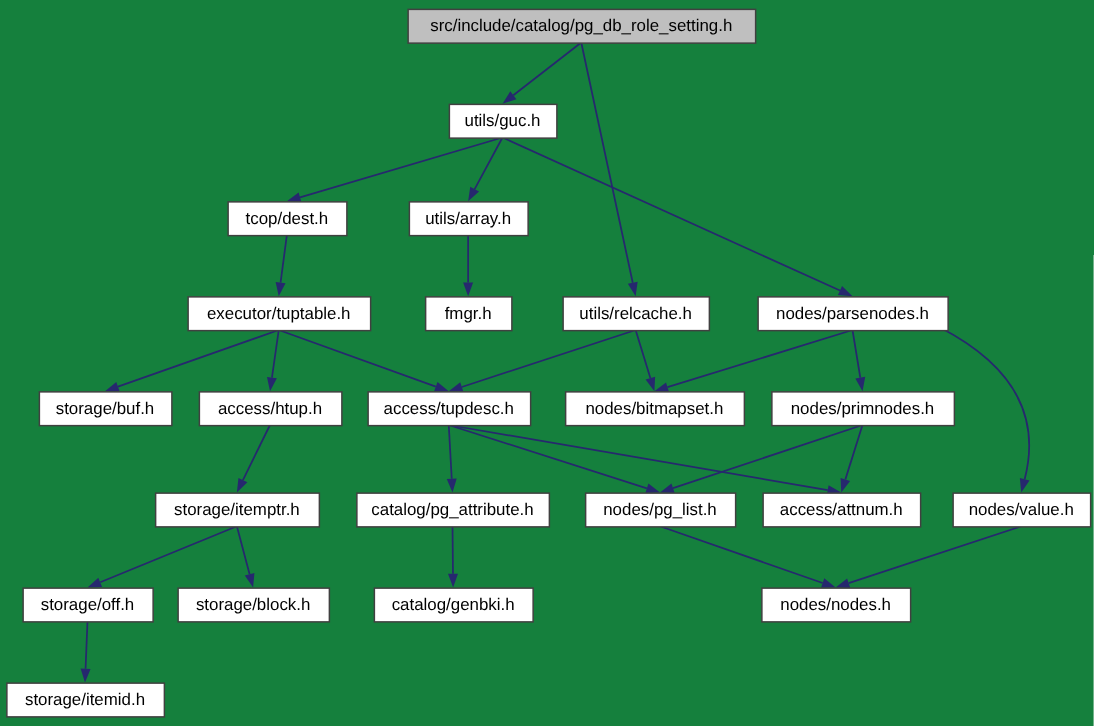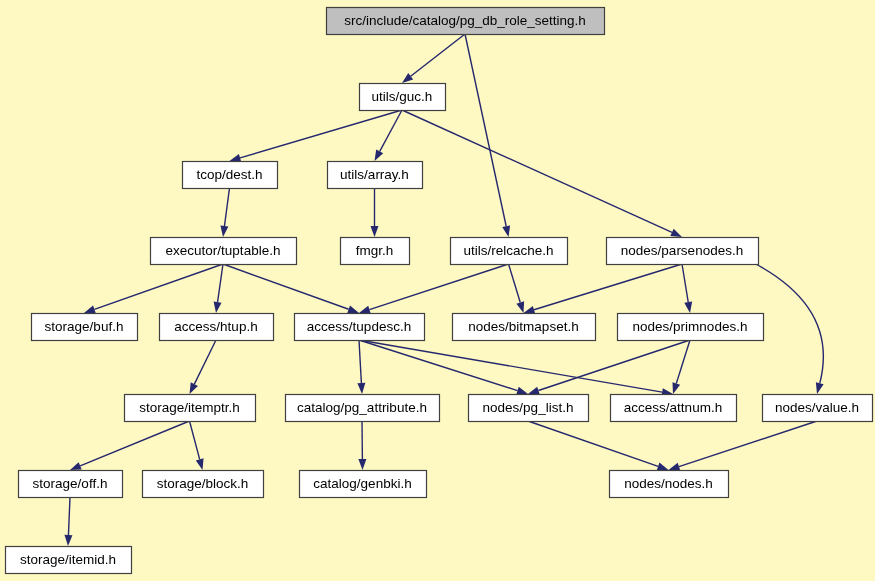--- a/index.html
+++ b/index.html
@@ -4,21 +4,21 @@
 <style>
   html, body {
     margin: 0;
     padding: 0;
     background: #ffffff;
   }
   #graph-root {
     position: relative;
     width: 875px;
     height: 581px;
-    background: #fef9c3;
+    background: #15803d;
     font-family: "Liberation Sans", sans-serif;
     overflow: hidden;
   }
   svg#graph-svg {
     position: absolute;
     top: 0;
     left: 0;
     width: 875px;
     height: 581px;
     display: block;

